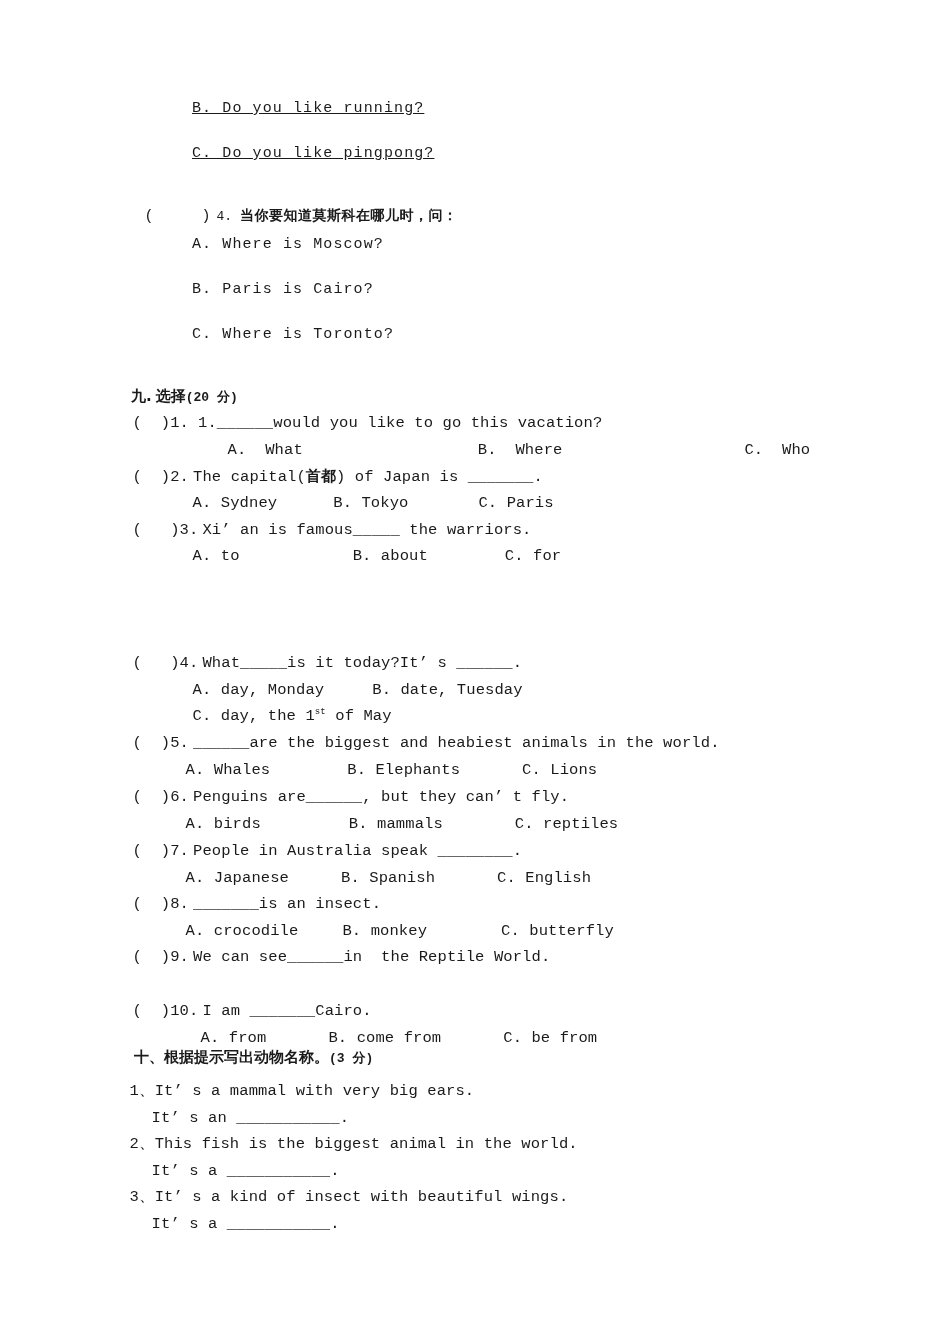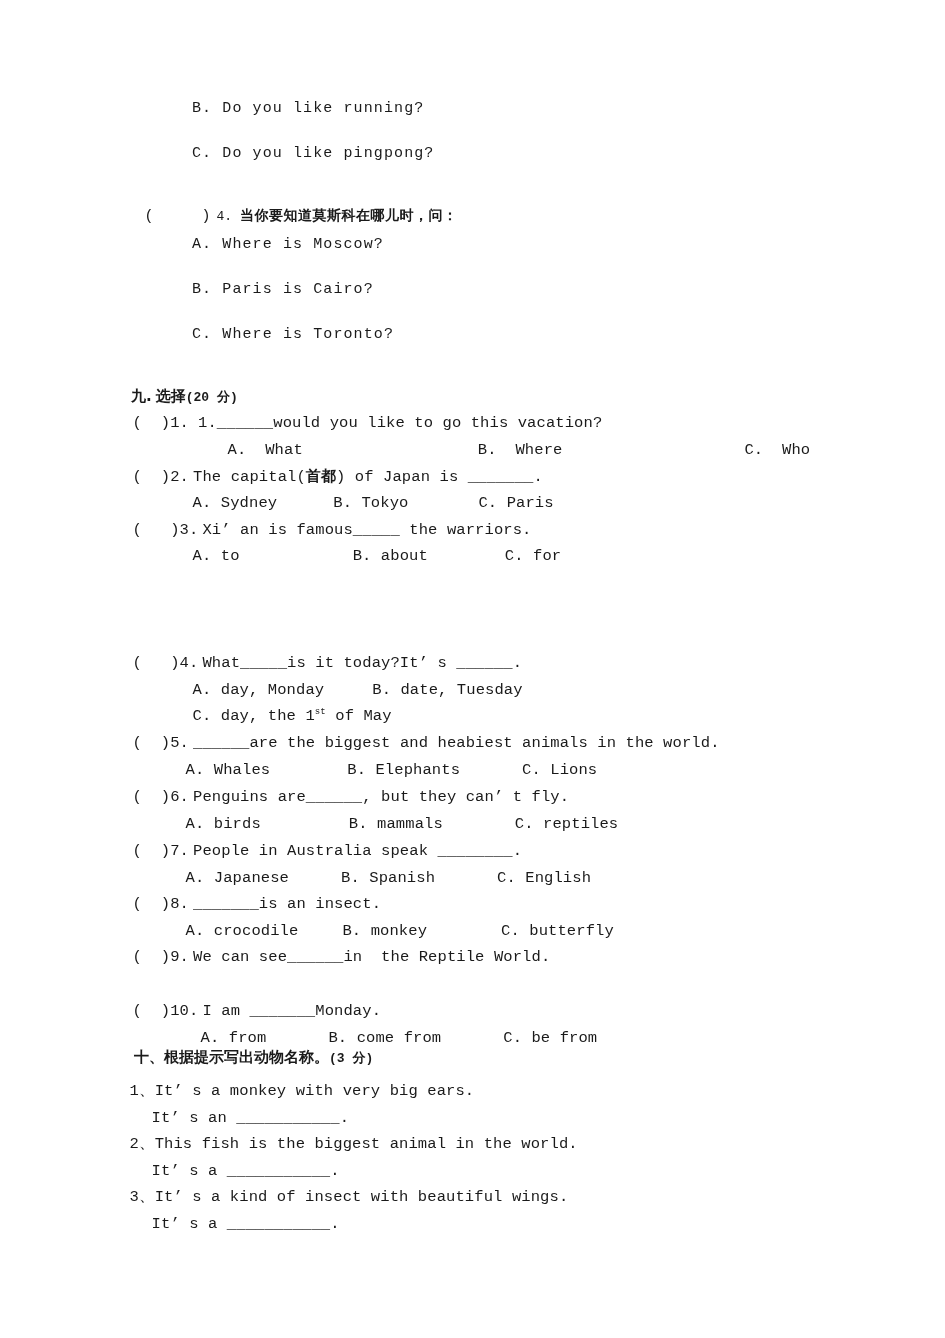--- a/index.html
+++ b/index.html
@@ -35,20 +35,21 @@
   }
   .cn-small {
     font-family: "DejaVu Sans", "Liberation Sans", sans-serif;
     font-weight: bold;
   }
 
   
   .topopt {
     letter-spacing: 1.1px;
     font-size: 15px;
+    text-decoration: underline;
   }
   .midopt {
     letter-spacing: 1.1px;
     font-size: 15px;
   }
   
   .heading {
     font-size: 15px;
   }
   .heading .pts {
@@ -157,32 +158,32 @@
   </div>
   <div class="row opts mono" style="left:148px; top:908px;">
     <span>A. crocodile</span><span class="tabgap" style="width:44px;"></span><span>B. monkey</span><span class="tabgap" style="width:74px;"></span><span>C. butterfly</span>
   </div>
 
   <div class="row q mono" style="left:95px; top:934px;">
     <span>(  )9.</span><span class="tabgap" style="width:4px;"></span><span>We can see</span><span>______</span><span>in  the Reptile World.</span>
   </div>
 
   <div class="row q mono" style="left:95px; top:988px;">
-    <span>(  )10.</span><span class="tabgap" style="width:4px;"></span><span>I am </span><span>_______</span><span>Monday.</span>
+    <span>(  )10.</span><span class="tabgap" style="width:4px;"></span><span>I am </span><span>_______</span><span>Cairo.</span>
   </div>
   <div class="row opts mono" style="left:163px; top:1015px;">
     <span>A. from</span><span class="tabgap" style="width:62px;"></span><span>B. come from</span><span class="tabgap" style="width:62px;"></span><span>C. be from</span>
   </div>
 
   <div class="row heading" style="left:98px; top:1035px;">
     <span class="cn-small" style="font-size:15px;">十、</span><span class="cn-small" style="font-size:15px;">根据提示写出动物名称。</span><span class="pts">(3 分)</span>
   </div>
 
   <div class="row q mono" style="left:92px; top:1068px;">
-    <span>1、</span><span>It’ s a monkey with very big ears.</span>
+    <span>1、</span><span>It’ s a mammal with very big ears.</span>
   </div>
   <div class="row q mono" style="left:114px; top:1095px;">
     <span>It’ s an </span><span>___________</span><span>.</span>
   </div>
 
   <div class="row q mono" style="left:92px; top:1121px;">
     <span>2、</span><span>This fish is the biggest animal in the world.</span>
   </div>
   <div class="row q mono" style="left:114px; top:1148px;">
     <span>It’ s a </span><span>___________</span><span>.</span>

